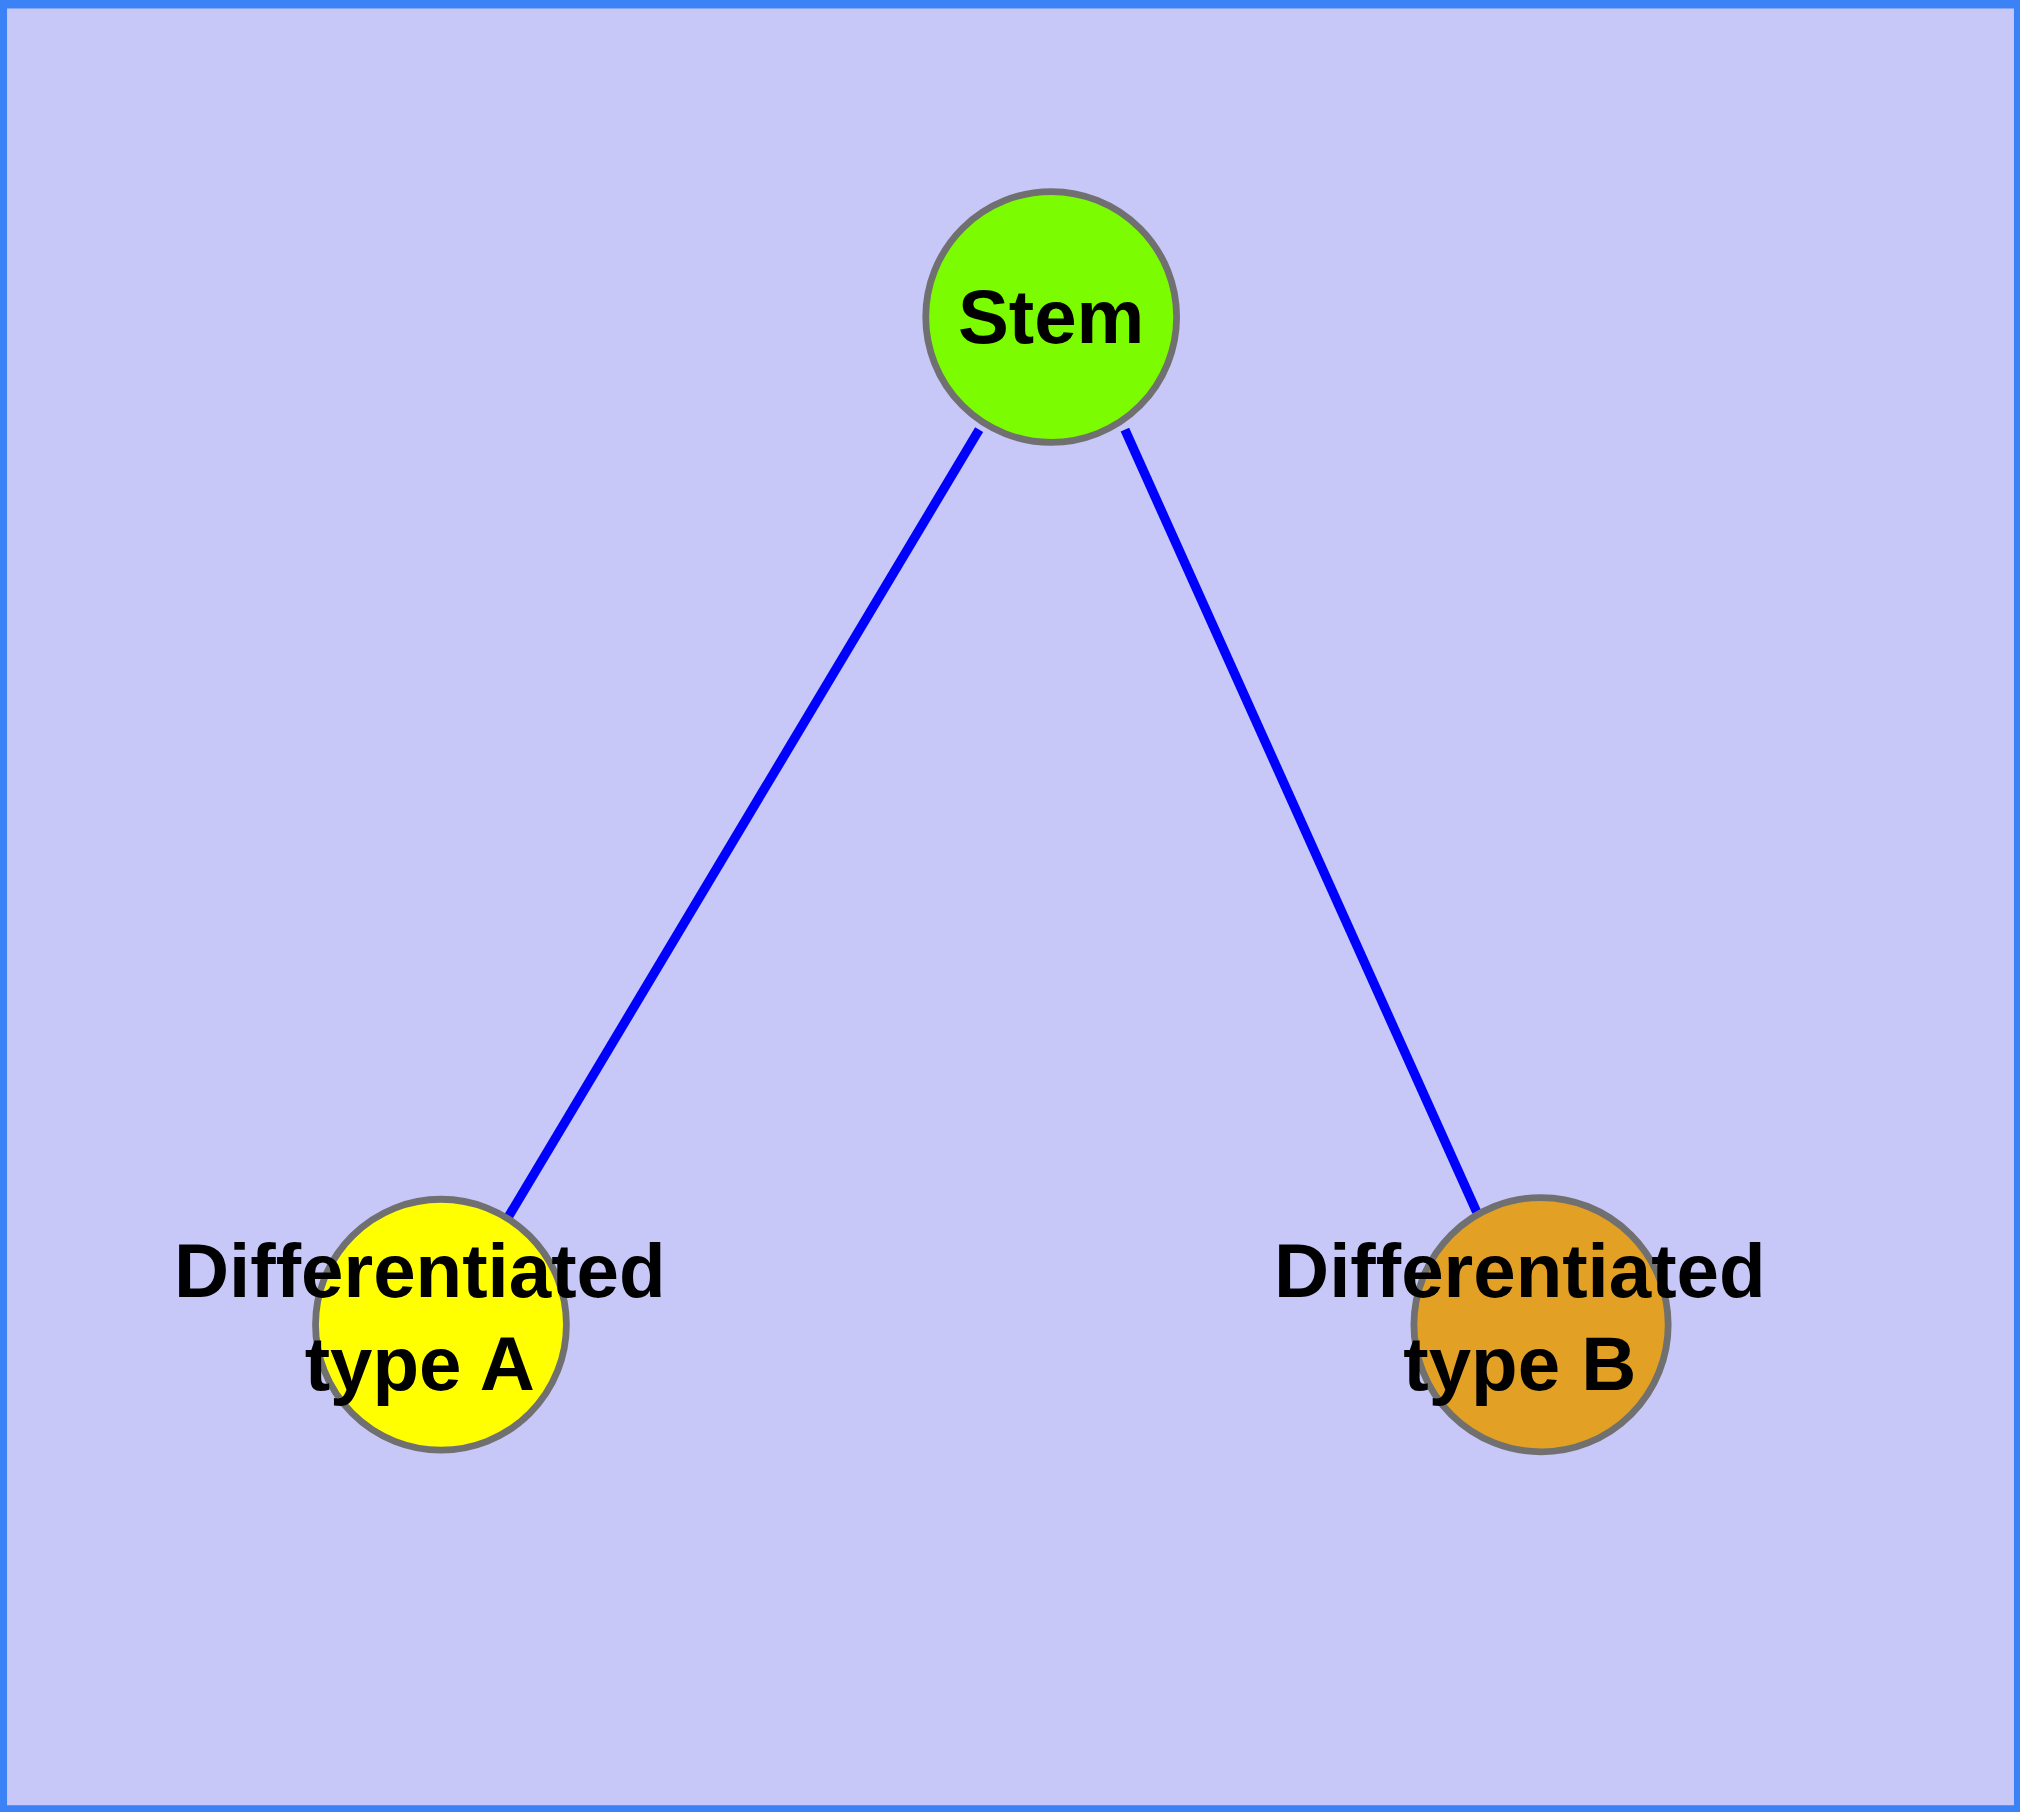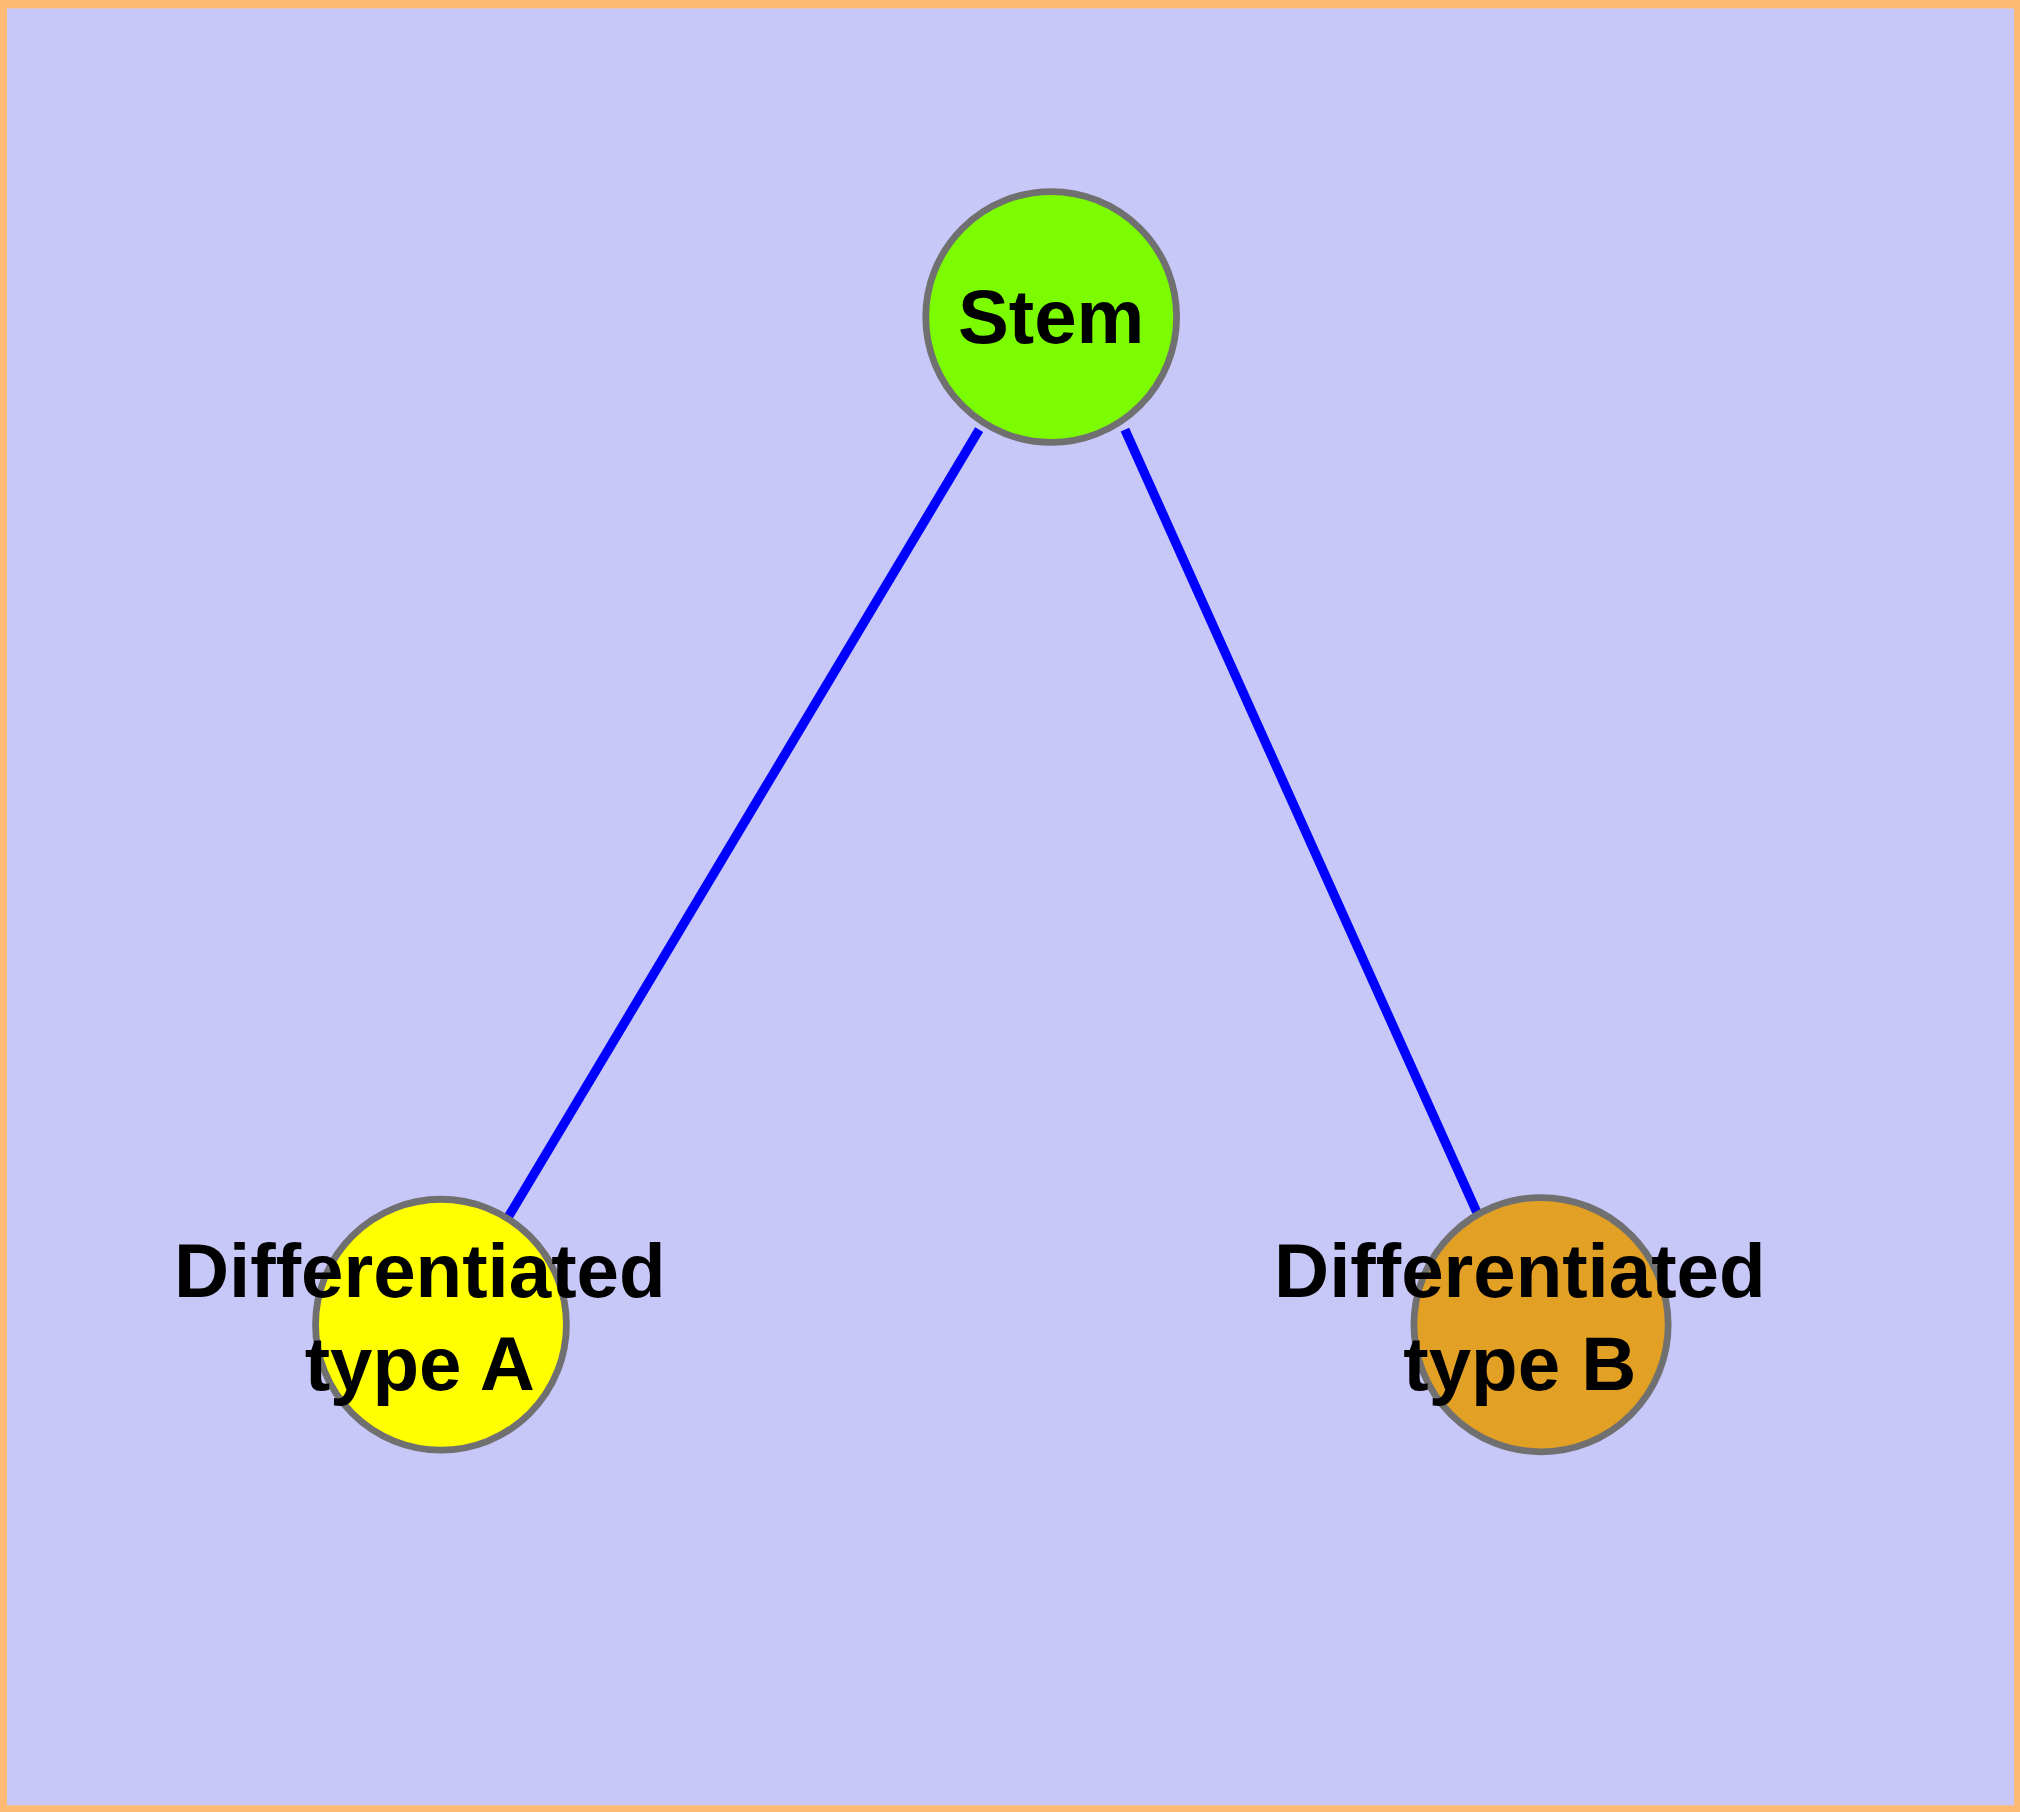--- a/index.html
+++ b/index.html
@@ -10,21 +10,21 @@
   body {
     width: 2021px;
     height: 1812px;
     overflow: hidden;
     font-family: "Liberation Sans", sans-serif;
   }
   #canvas {
     position: relative;
     width: 2021px;
     height: 1812px;
-    background: #fdba74;
+    background: #3b82f6;
   }
   #graph-svg {
     position: absolute;
     left: 0;
     top: 0;
     width: 2021px;
     height: 1812px;
     display: block;
   }
   .node-label {

